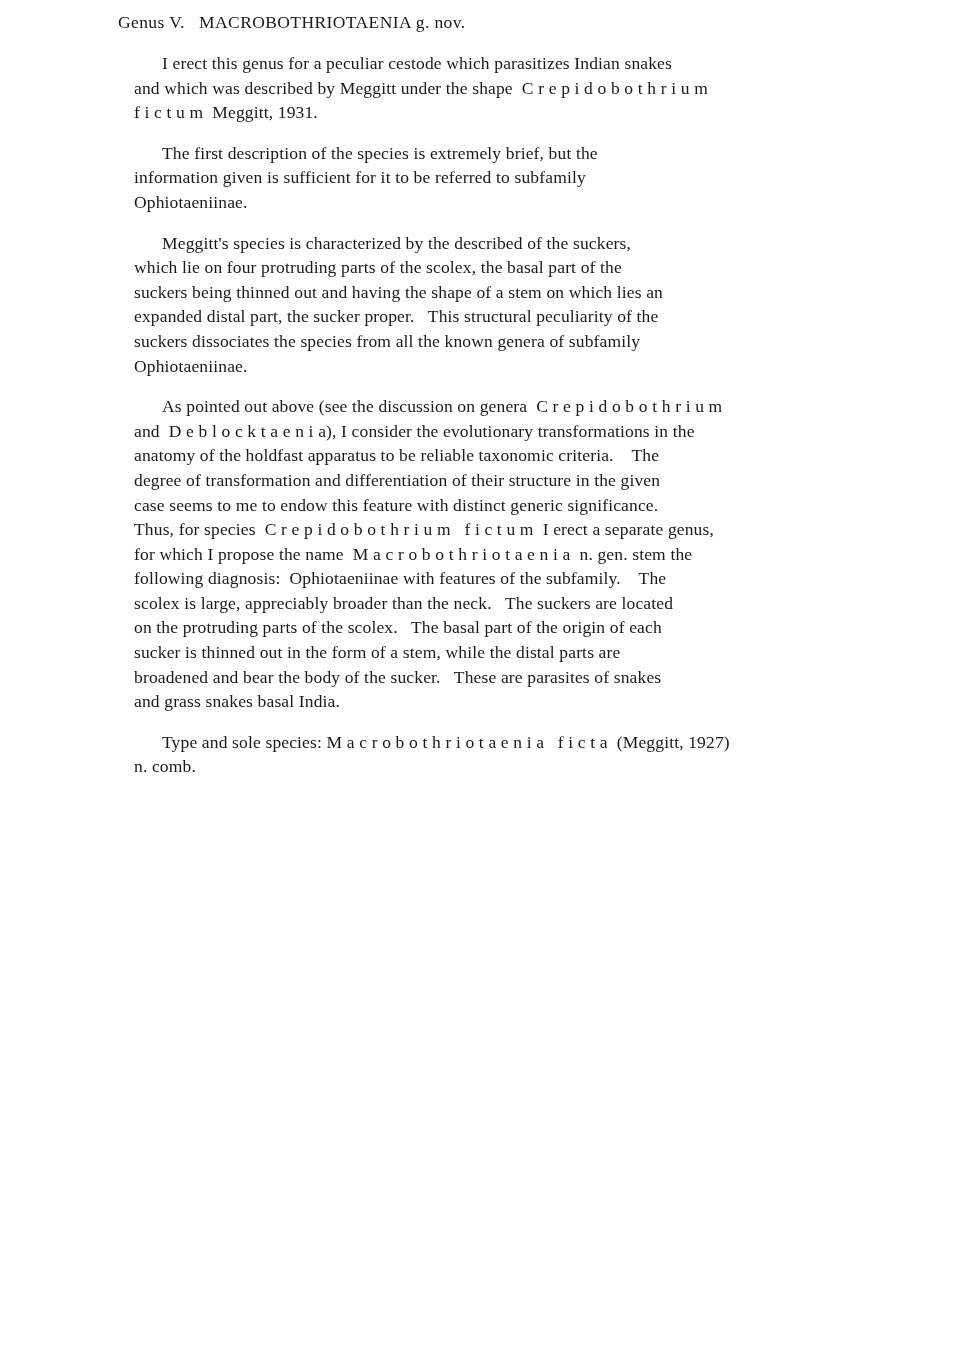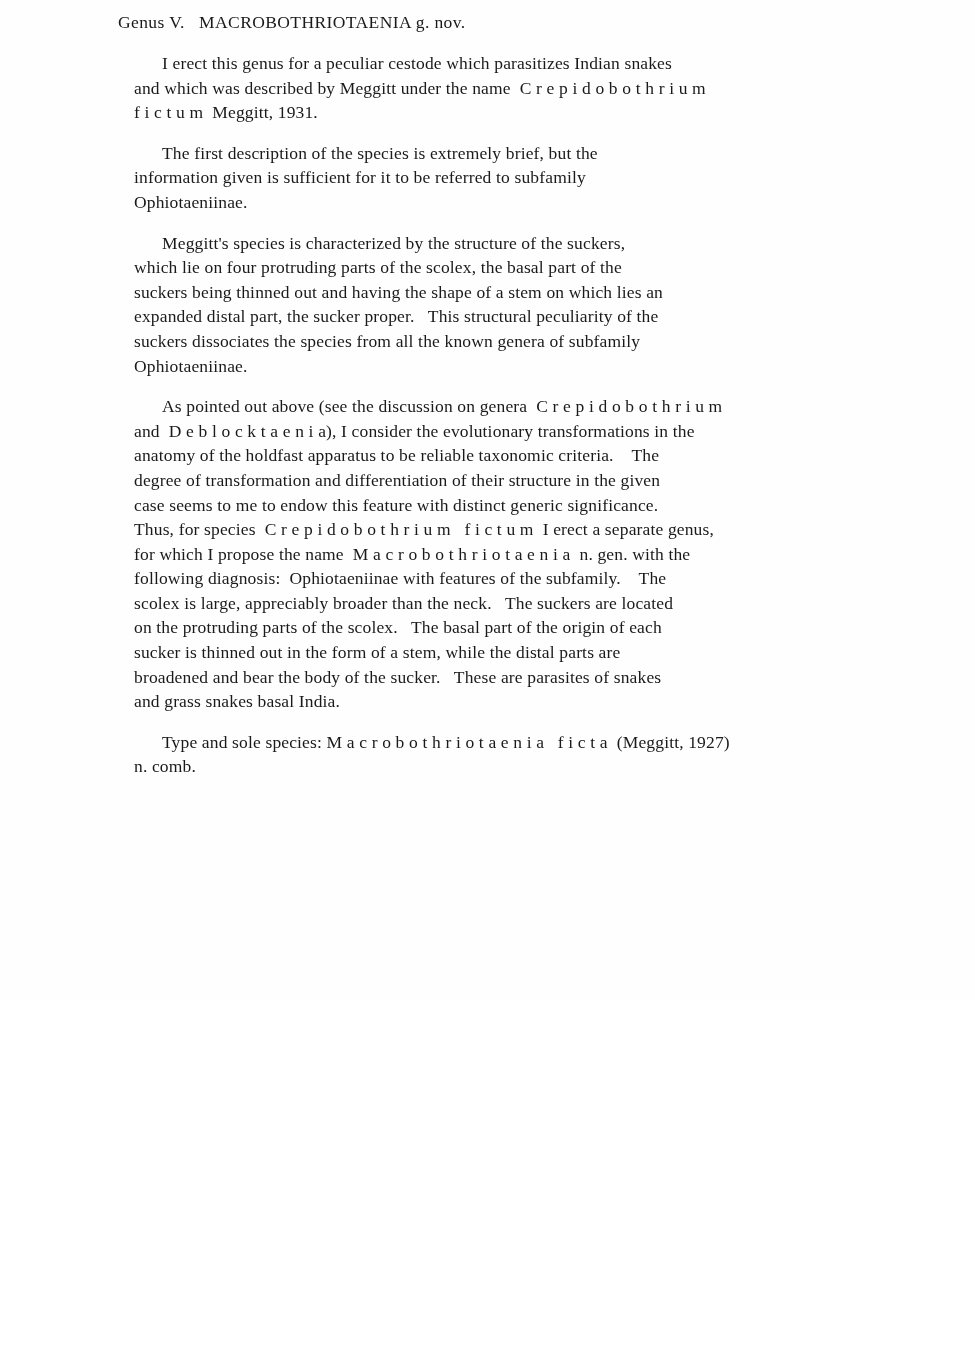--- a/index.html
+++ b/index.html
@@ -56,47 +56,47 @@
 </head>
 <body>
 
 <div class="page">
   <div class="content">
 
     <div class="heading">Genus V.   MACROBOTHRIOTAENIA g. nov.</div>
 
     <p class="para">
       <span class="line"><span class="indent"></span><span>I erect this genus for a peculiar cestode which parasitizes Indian snakes</span></span>
-      <span class="line">and which was described by Meggitt under the name  C r e p i d o b o t h r i u m</span>
+      <span class="line">and which was described by Meggitt under the shape  C r e p i d o b o t h r i u m</span>
       <span class="line">f i c t u m  Meggitt, 1931.</span>
     </p>
 
     <p class="para">
       <span class="line"><span class="indent"></span><span>The first description of the species is extremely brief, but the</span></span>
       <span class="line">information given is sufficient for it to be referred to subfamily</span>
       <span class="line">Ophiotaeniinae.</span>
     </p>
 
     <p class="para">
-      <span class="line"><span class="indent"></span><span>Meggitt's species is characterized by the structure of the suckers,</span></span>
+      <span class="line"><span class="indent"></span><span>Meggitt's species is characterized by the described of the suckers,</span></span>
       <span class="line">which lie on four protruding parts of the scolex, the basal part of the</span>
       <span class="line">suckers being thinned out and having the shape of a stem on which lies an</span>
       <span class="line">expanded distal part, the sucker proper.   This structural peculiarity of the</span>
       <span class="line">suckers dissociates the species from all the known genera of subfamily</span>
       <span class="line">Ophiotaeniinae.</span>
     </p>
 
     <p class="para">
       <span class="line"><span class="indent"></span><span>As pointed out above (see the discussion on genera  C r e p i d o b o t h r i u m</span></span>
       <span class="line">and  D e b l o c k t a e n i a), I consider the evolutionary transformations in the</span>
       <span class="line">anatomy of the holdfast apparatus to be reliable taxonomic criteria.    The</span>
       <span class="line">degree of transformation and differentiation of their structure in the given</span>
       <span class="line">case seems to me to endow this feature with distinct generic significance.</span>
       <span class="line">Thus, for species  C r e p i d o b o t h r i u m   f i c t u m  I erect a separate genus,</span>
-      <span class="line">for which I propose the name  M a c r o b o t h r i o t a e n i a  n. gen. with the</span>
+      <span class="line">for which I propose the name  M a c r o b o t h r i o t a e n i a  n. gen. stem the</span>
       <span class="line">following diagnosis:  Ophiotaeniinae with features of the subfamily.    The</span>
       <span class="line">scolex is large, appreciably broader than the neck.   The suckers are located</span>
       <span class="line">on the protruding parts of the scolex.   The basal part of the origin of each</span>
       <span class="line">sucker is thinned out in the form of a stem, while the distal parts are</span>
       <span class="line">broadened and bear the body of the sucker.   These are parasites of snakes</span>
       <span class="line">and grass snakes basal India.</span>
     </p>
 
     <p class="para">
       <span class="line"><span class="indent"></span><span class="bold">Type and sole species:</span><span> M a c r o b o t h r i o t a e n i a   f i c t a  (Meggitt, 1927)</span></span>

